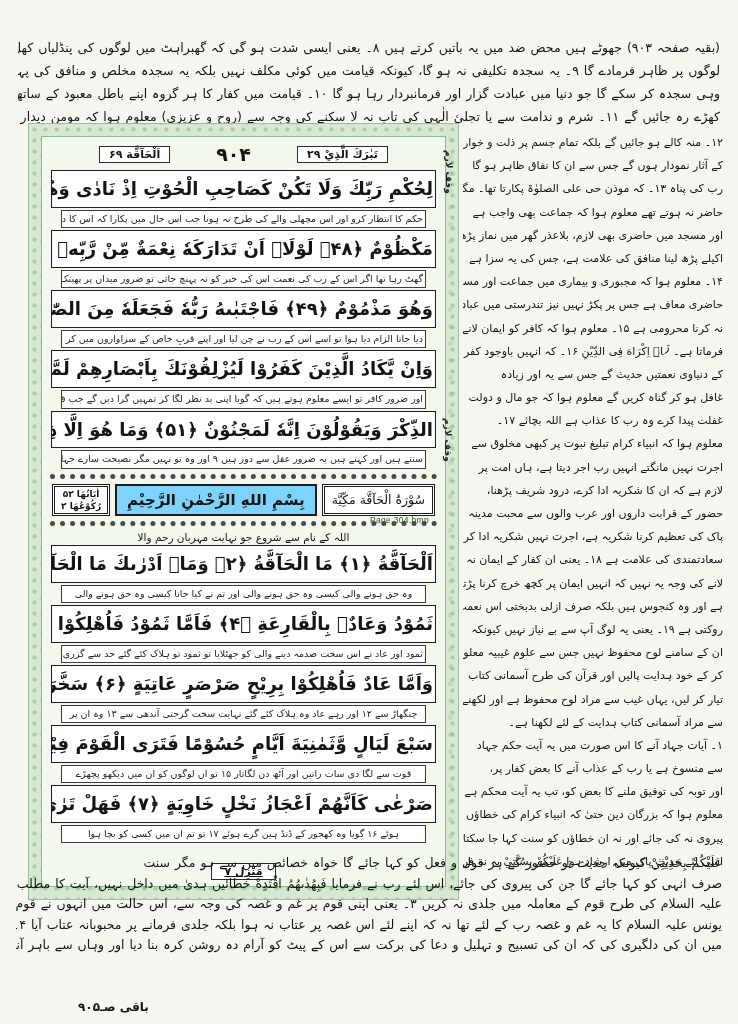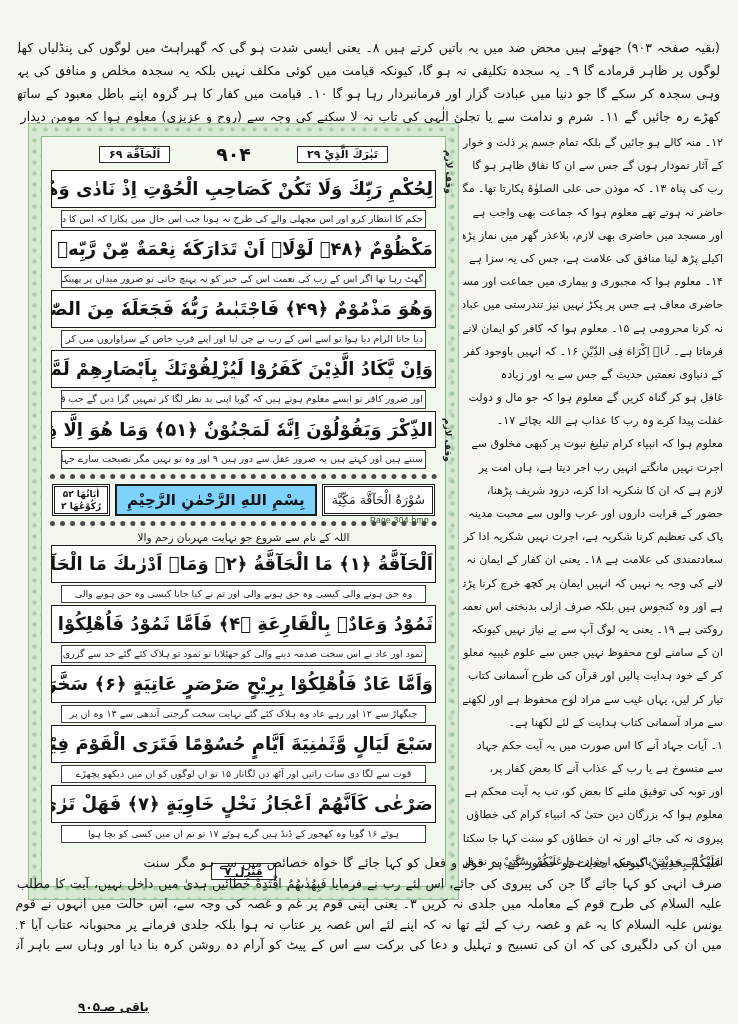--- a/index.html
+++ b/index.html
@@ -3,21 +3,21 @@
 <meta charset="utf-8">
 <style>
   html,body{margin:0;padding:0;}
   body{width:738px;height:1024px;background:#efeee9;font-family:"DejaVu Sans",sans-serif;}
   .page{position:relative;width:738px;height:1024px;background:#f6f5f0;overflow:hidden;color:#141414;}
 
   
   .prose-line{direction:rtl;text-align:right;white-space:nowrap;overflow:hidden;word-spacing:1px;}
   .top-section{position:absolute;top:36px;right:18px;left:18px;font-size:12.5px;line-height:23px;}
   .bottom-section{position:absolute;top:853px;right:16px;left:16px;font-size:12.5px;line-height:20.5px;}
-  .continuation{position:absolute;top:1000px;left:78px;font-size:12px;font-weight:bold;text-decoration:underline;direction:rtl;}
+  .continuation{position:absolute;top:1000px;left:78px;font-size:12px;font-weight:bold;direction:rtl;}
 
   
   .quran-frame{position:absolute;left:28px;top:123px;width:431px;height:777px;box-sizing:border-box;}
   .frame-band{width:100%;height:100%;box-sizing:border-box;border:1px solid #9abd98;padding:12px;
     background-color:#d8e9d3;
     background-image:radial-gradient(rgba(106,158,104,0.40) 1.5px,transparent 2.6px),
                      radial-gradient(rgba(140,186,138,0.30) 2px,transparent 3.2px);
     background-size:11px 11px,17px 17px;background-position:0 0,5px 7px;}
   .frame-inner{width:100%;height:100%;box-sizing:border-box;background:#f2f8ee;border:1px solid #8db88b;
     padding:4px 7px;display:flex;flex-direction:column;overflow:hidden;}

